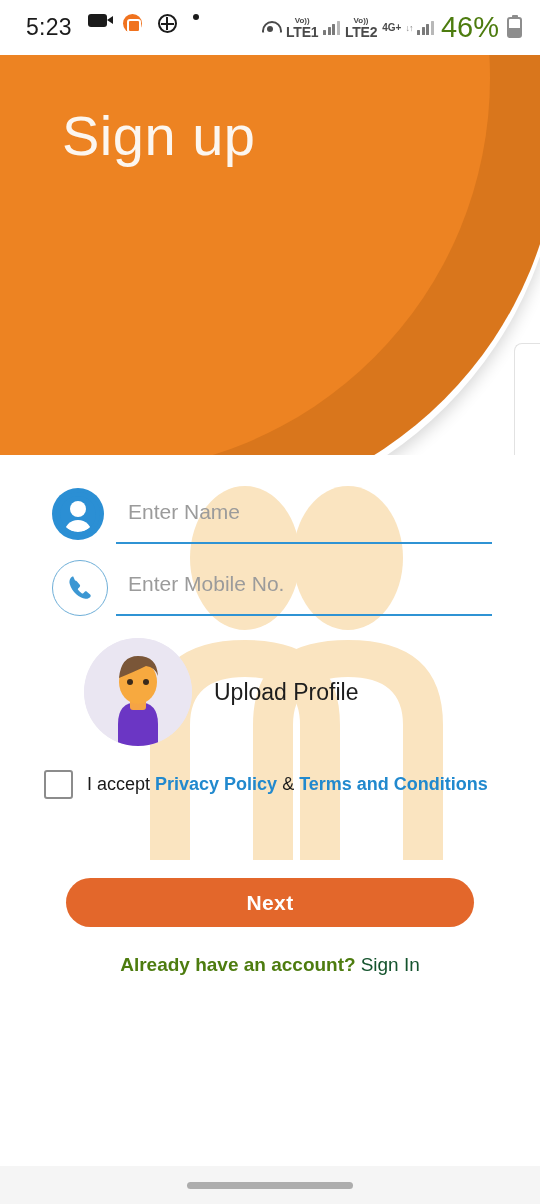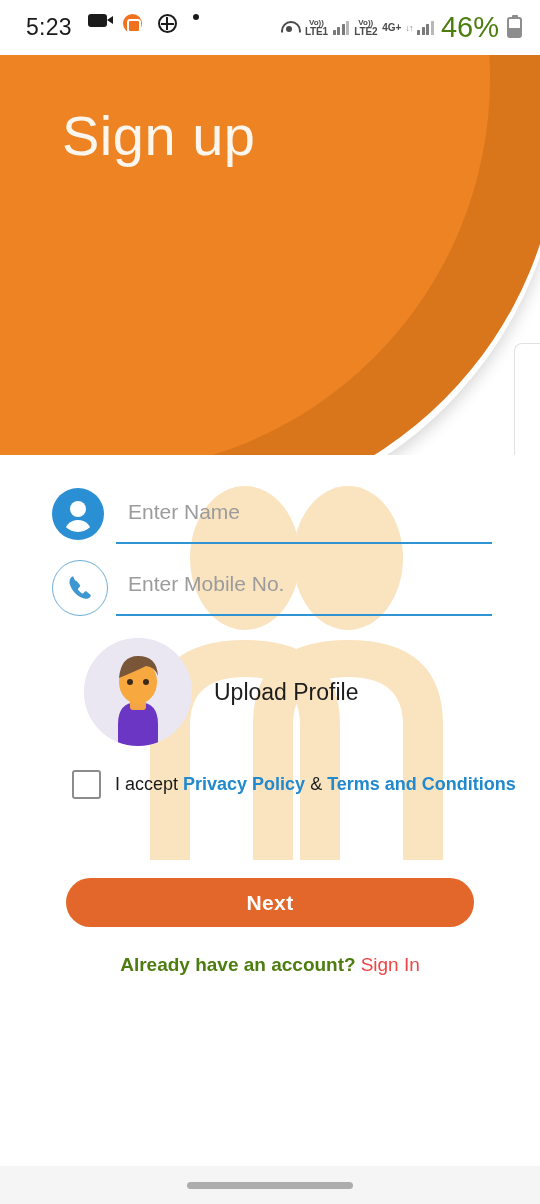--- a/index.html
+++ b/index.html
@@ -117,21 +117,21 @@
   }
 
   .volte {
     display: flex;
     flex-direction: column;
     align-items: center;
     line-height: 1;
     color: #4a4a4a;
   }
   .volte .v1 { font-size: 8px; font-weight: bold; }
-  .volte .v2 { font-size: 10px; font-weight: bold; letter-spacing: -.2px; }
+  .volte .v2 { font-size: 14px; font-weight: bold; letter-spacing: -.2px; }
 
   .bars {
     display: flex;
     align-items: flex-end;
     gap: 1.5px;
     height: 15px;
   }
   .bars i {
     display: block;
     width: 3px;
@@ -369,21 +369,21 @@
     font-size: 23px;
     color: #1d1d1d;
   }
 
   
   #terms-row {
     position: relative;
     display: flex;
     align-items: center;
     margin-top: 24px;
-    padding-left: 72px;
+    padding-left: 44px;
     z-index: 10;
   }
   .checkbox {
     width: 29px;
     height: 29px;
     flex: 0 0 29px;
     border: 2px solid #8c8c8c;
     border-radius: 3px;
     background: #ffffff;
   }
@@ -427,21 +427,21 @@
     width: 540px;
     text-align: center;
     font-size: 19px;
     z-index: 12;
   }
   #signin-row .prompt {
     color: #4d7c0f;
     font-weight: bold;
   }
   #signin-row .link {
-    color: #ef4444;
+    color: #14532d;
     margin-left: 5px;
     cursor: pointer;
   }
 
   
   #nav-bar {
     position: absolute;
     left: 0;
     bottom: 0;
     width: 540px;

